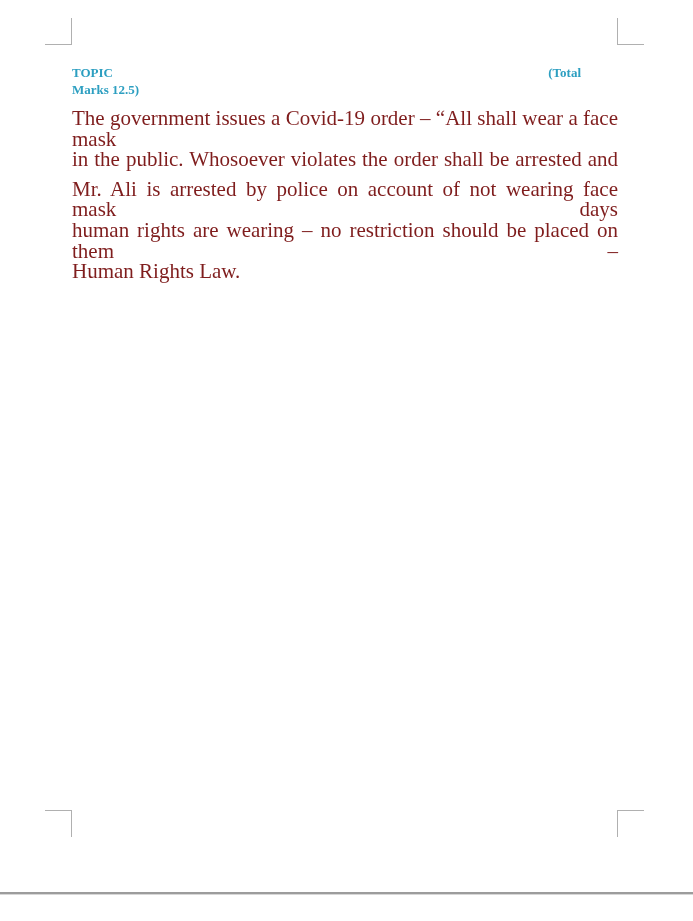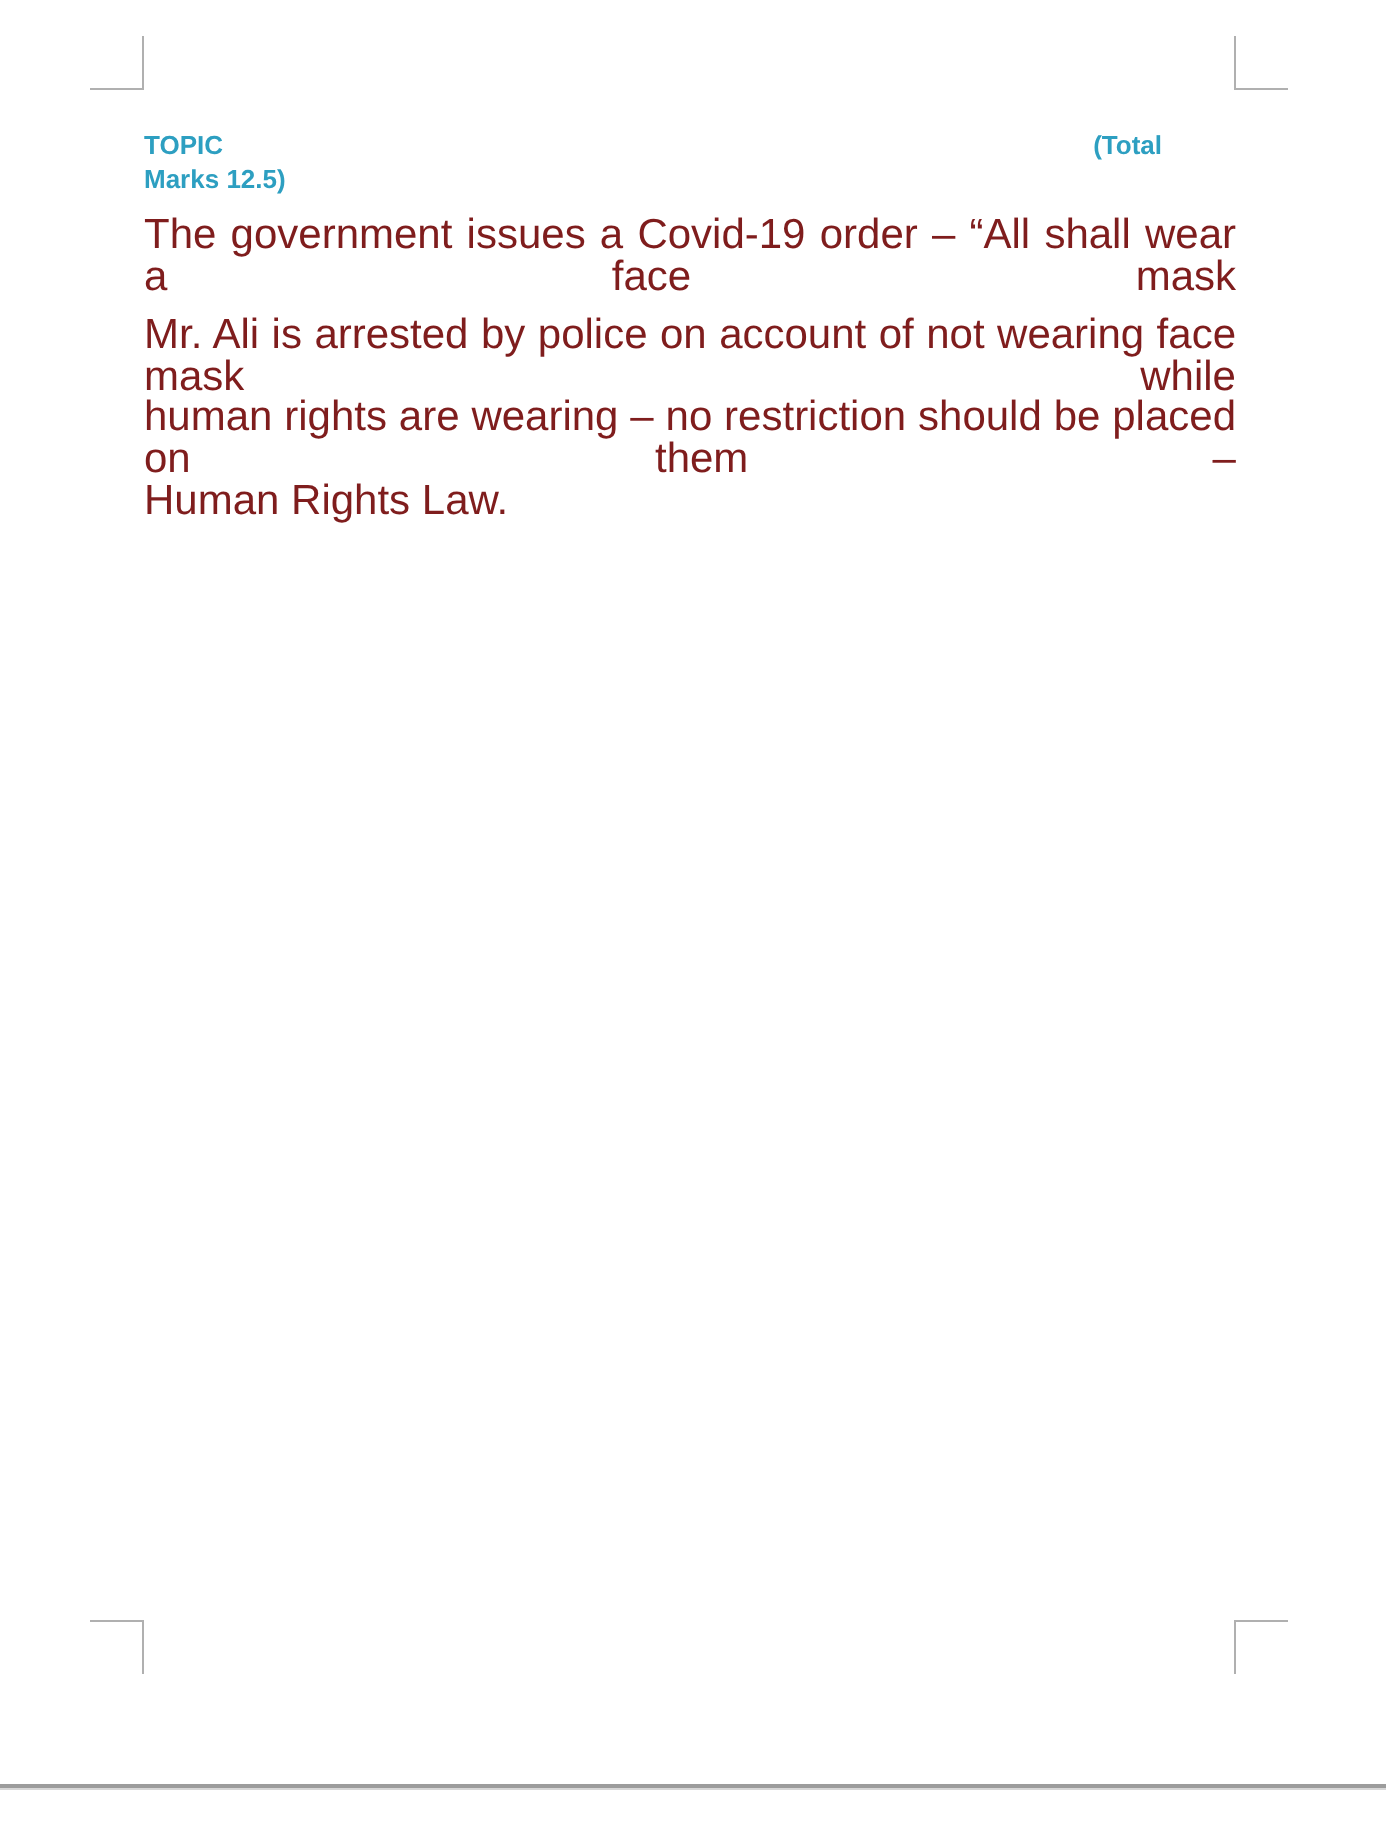--- a/index.html
+++ b/index.html
@@ -8,21 +8,21 @@
     width: 693px;
     height: 921px;
     background: #ffffff;
     overflow: hidden;
   }
   .page {
     position: relative;
     width: 693px;
     height: 921px;
     background: #ffffff;
-    font-family: Liberation Sans, sans-serif;
+    font-family: Liberation Serif, serif;
   }
   
   .mark {
     position: absolute;
     width: 27px;
     height: 27px;
     border-style: solid;
     border-color: #b0b0b0;
     box-sizing: border-box;
   }
@@ -90,24 +90,25 @@
     <div class="heading">
       <div class="heading-line1">
         <span class="heading-left">TOPIC</span>
         <span class="heading-right">(Total</span>
       </div>
       <div class="heading-line2">Marks 12.5)</div>
     </div>
 
     <div class="para">
         <div class="tline">The government issues a Covid-19 order – “All shall wear a face mask</div>
+        <div class="tline">in the public. Whosoever violates the order shall be arrested and</div>
       </div>
 
     <div class="para">
-        <div class="tline">Mr. Ali is arrested by police on account of not wearing face mask while</div>
+        <div class="tline">Mr. Ali is arrested by police on account of not wearing face mask days</div>
         <div class="tline">human rights are wearing – no restriction should be placed on them –</div>
         <div class="tline tline-last">Human Rights Law.</div>
       </div>
 
   </div>
 
   <div class="page-boundary"></div>
 
 </div>
 

